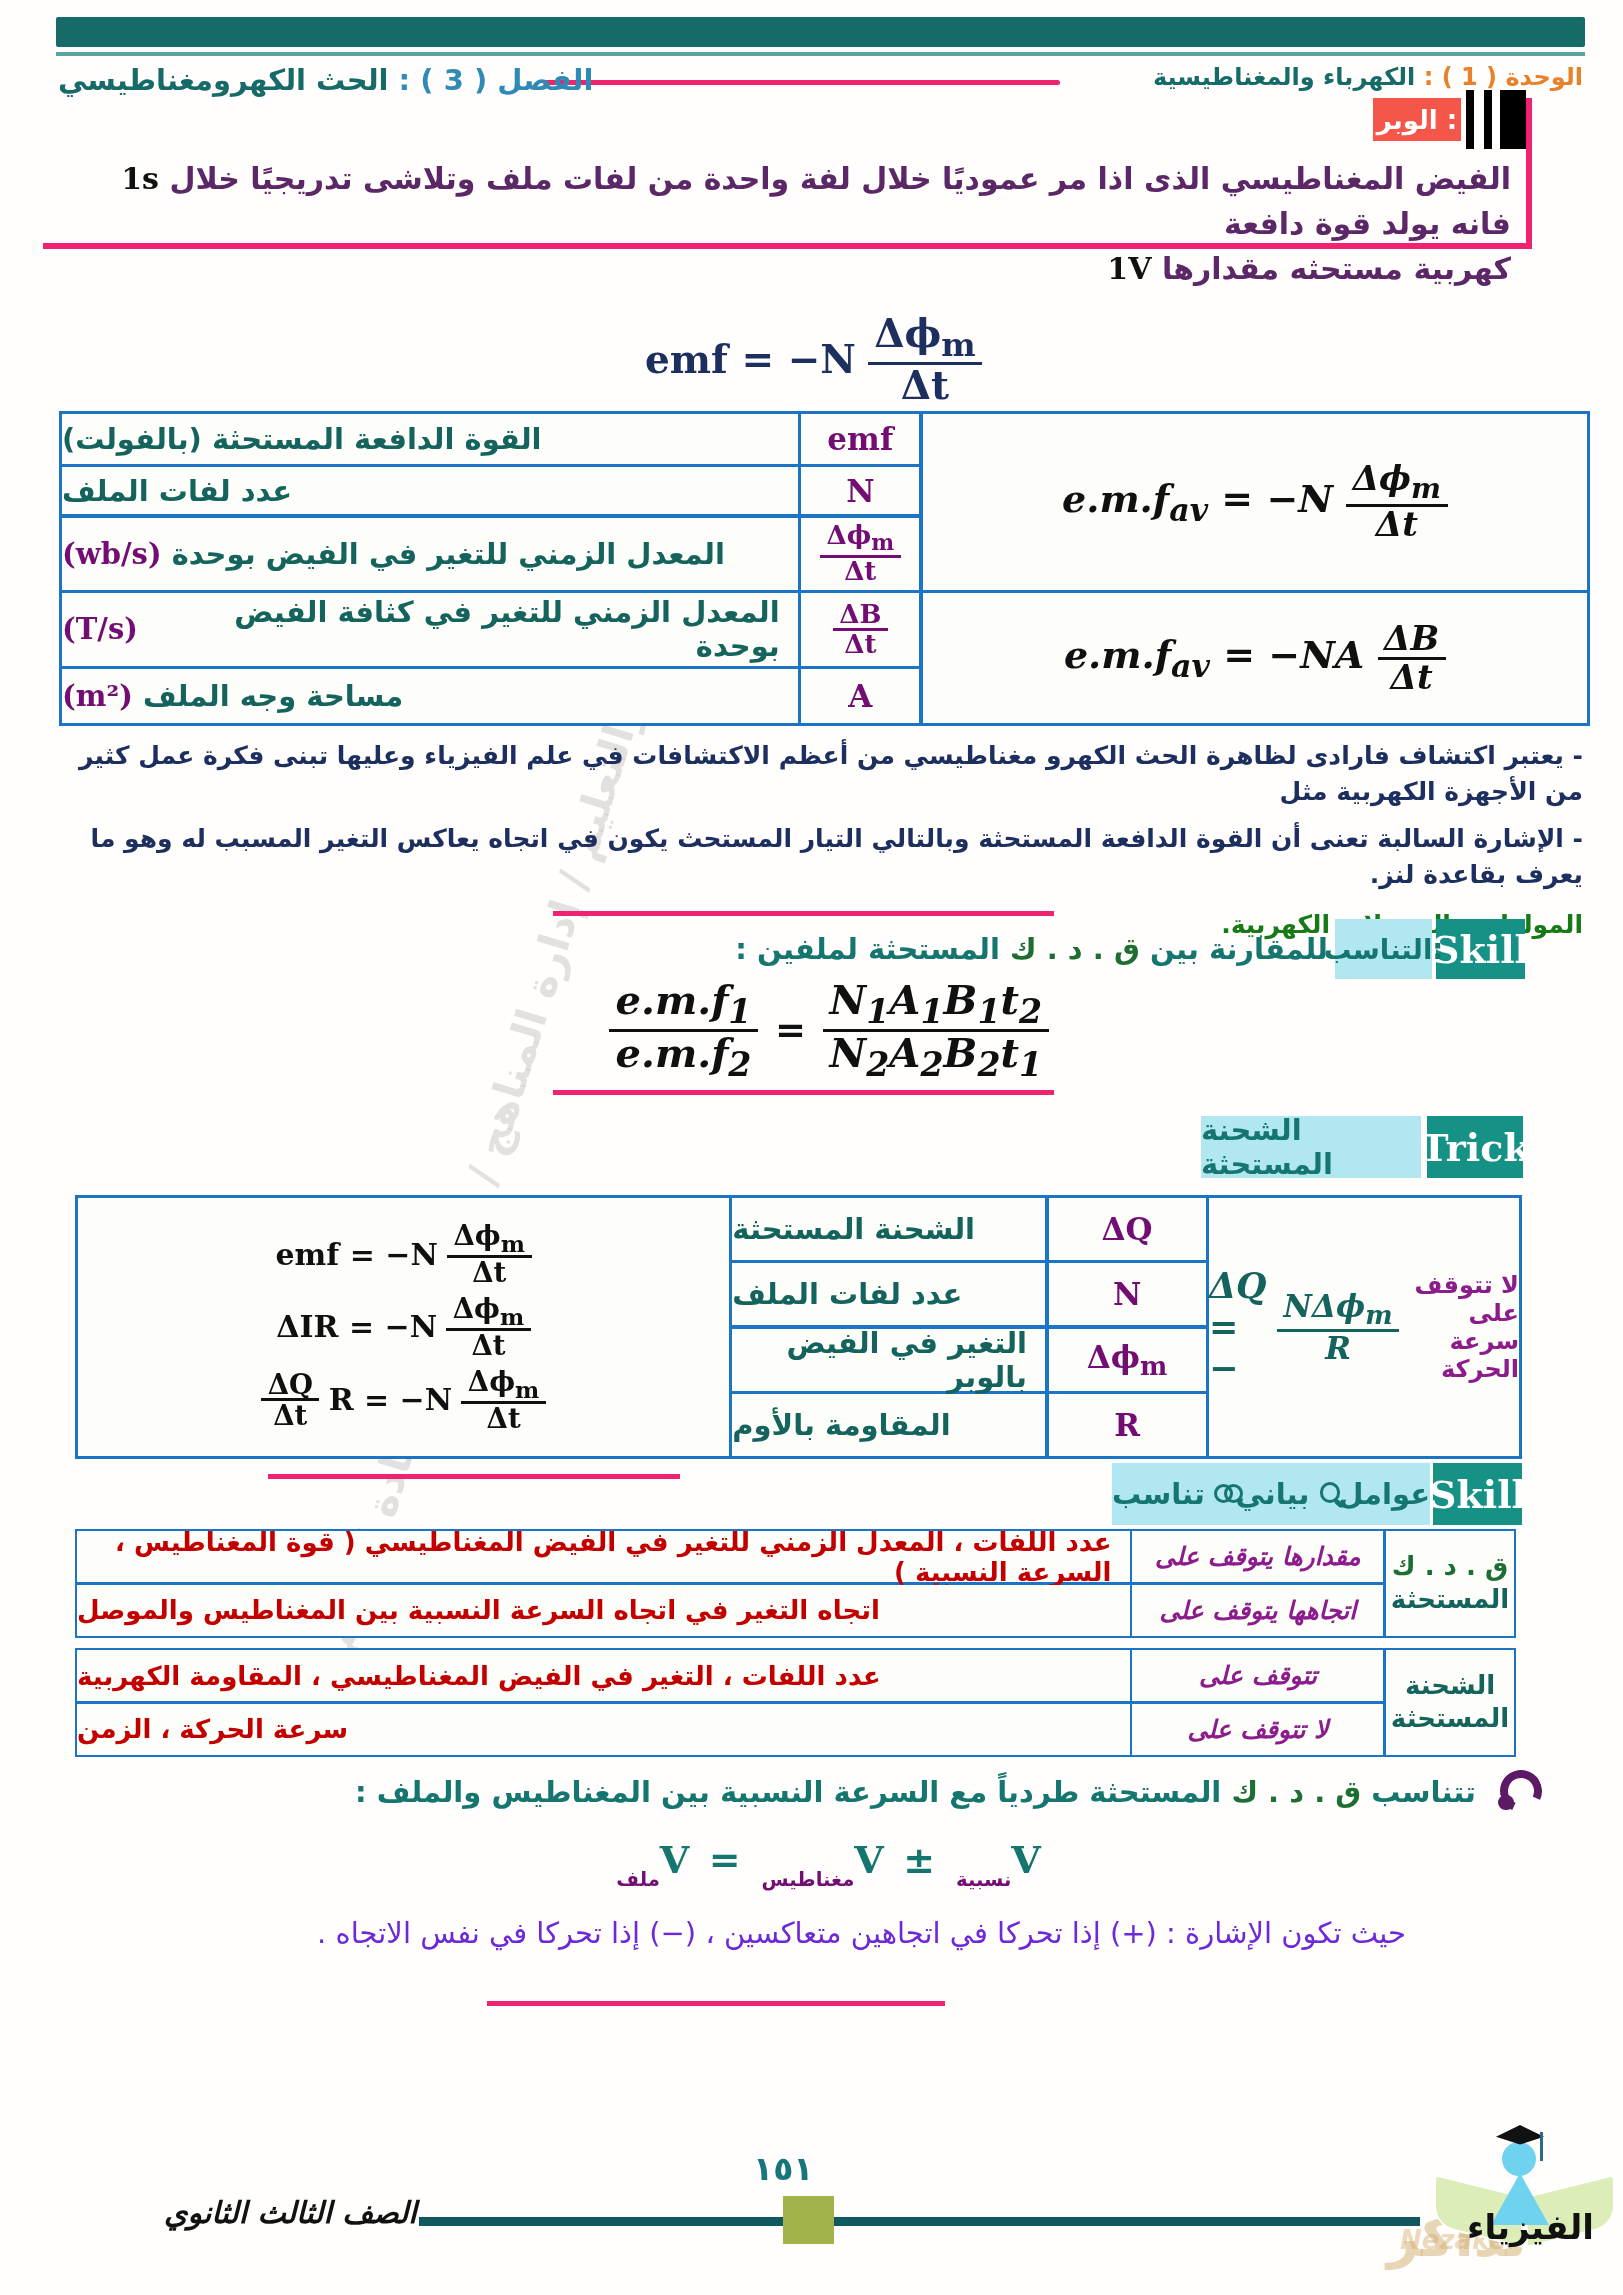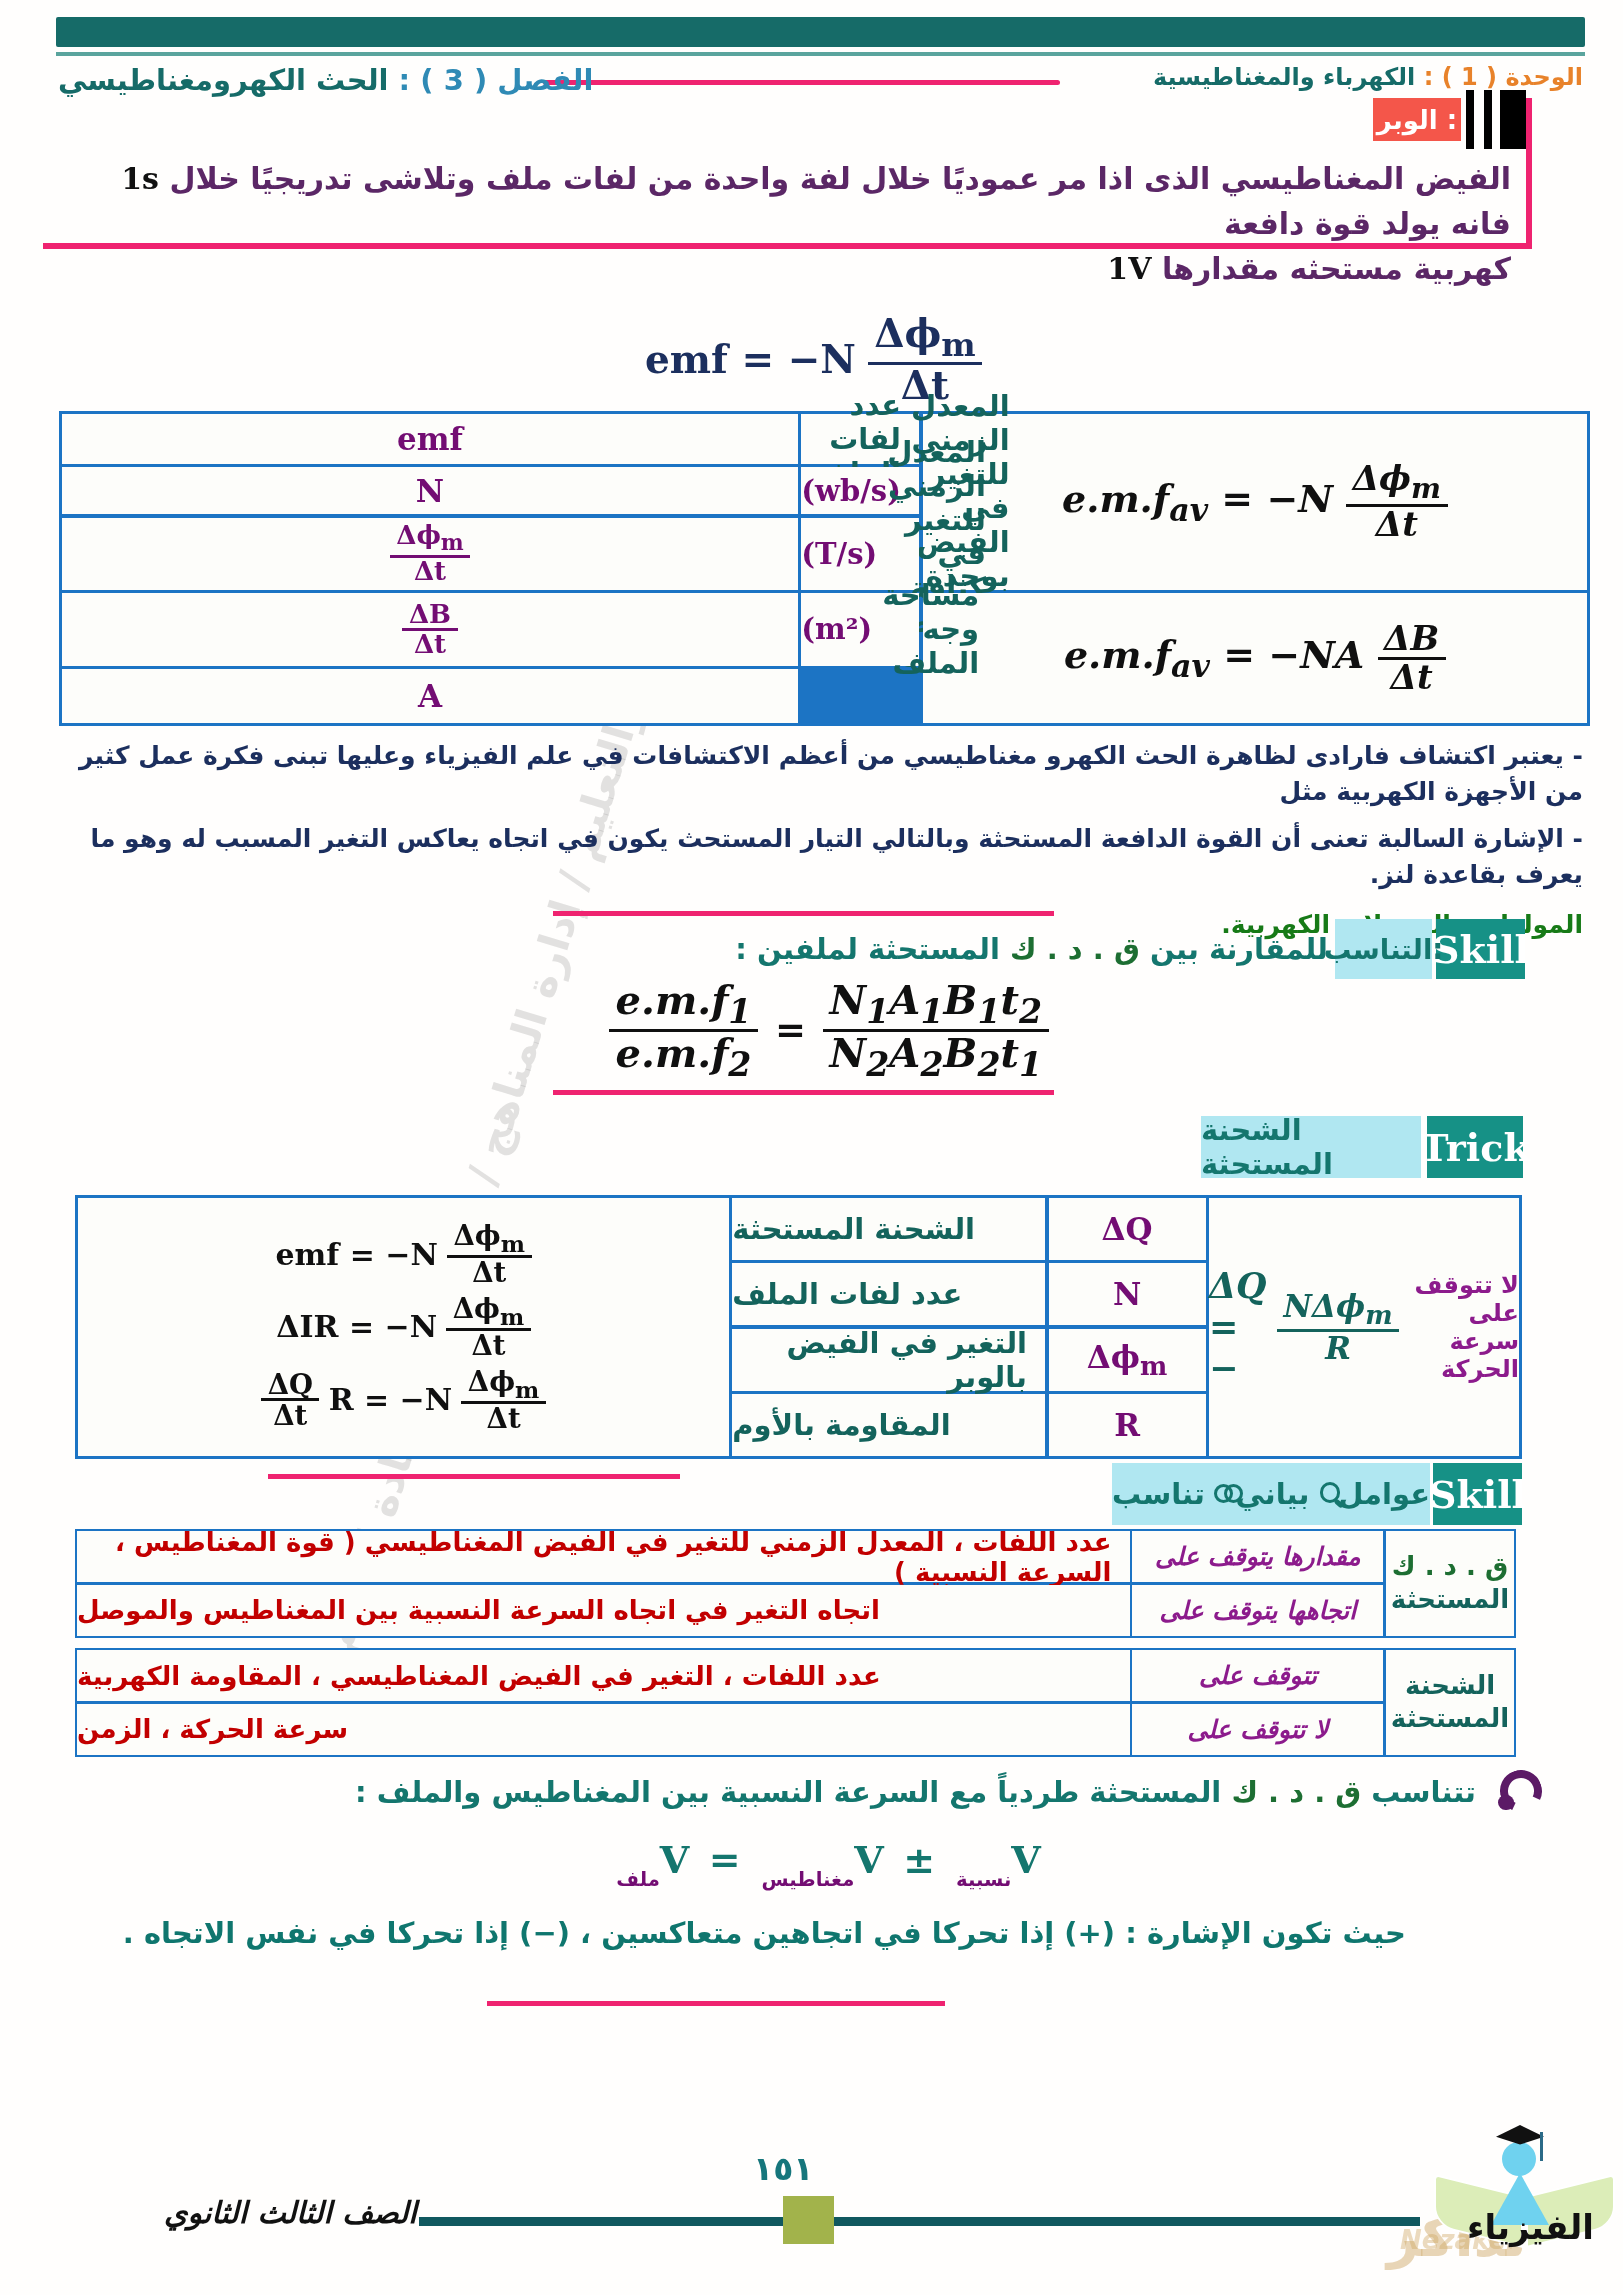--- a/index.html
+++ b/index.html
@@ -105,21 +105,21 @@
   .fkey{color:#8c1b8c;font-size:25px;font-weight:bold;font-style:italic}
   .fval{color:#c20000;font-size:26px;font-weight:bold}
   .fhead{color:#14635c;font-size:26px;font-weight:bold;flex-direction:column;line-height:1.3;grid-column:3;grid-row:1/3}
 
   
   .prop-sentence{right:147px;top:1775px;font-size:29px;font-weight:bold;color:#14766e}
   .velocity{left:615px;top:1837px;display:flex;align-items:flex-start;gap:19.6px;color:#14766e;
             font-family:"DejaVu Serif",serif;font-weight:bold;font-size:38px}
   .vgrp{display:inline-flex;align-items:flex-end}
   .vsub{color:#730d73;font-size:19.6px;font-family:"DejaVu Sans",sans-serif;position:relative;top:9.2px;margin-left:1.3px}
-  .sign-note{right:217px;top:1916px;font-size:29px;font-weight:bold;color:#0f766e}
+  .sign-note{right:217px;top:1916px;font-size:29px;font-weight:normal;color:#6d28d9}
   .pink-line-d{left:487px;top:2001px;width:458px;height:5.2px;background:#ef2370}
 
   
   .page-num{left:753px;top:2149px;width:118px;text-align:left;color:#16767c;font-size:33px;font-weight:bold}
   .footer-line{left:419px;top:2217px;width:1001px;height:8.5px;background:#10585f}
   .footer-square{left:783px;top:2196px;width:51px;height:48px;background:#a2b34b}
   .footer-grade{left:164px;top:2195px;font-size:30px;font-weight:bold;color:#111111;font-style:italic}
   .brand-bg{left:1387px;top:2204px;font-size:56px;font-weight:bold;color:rgba(205,165,95,0.45)}
   .brand-en{left:1400px;top:2225px;font-size:26px;font-weight:bold;color:rgba(205,165,95,0.40);font-style:italic}
   .logo{left:1433px;top:2125px;width:183px;height:151px}
@@ -179,20 +179,21 @@
 
   <div class="abs main-formula math">
     <span>emf = −N</span>
     <span class="frac">
       <span class="fnum"><span>Δϕ</span><sub>m</sub></span>
       <span>Δt</span>
     </span>
   </div>
 
   <div class="abs btab table1">
+    <div class="cell right desc rtl">القوة الدافعة المستحثة (بالفولت)</div>
     <div class="cell sym">emf</div>
     <div class="cell fcell math" style="grid-column:3;grid-row:1/4">
       <span><span>e.m.f</span><sub>av</sub>
       <span>= −N</span></span>&nbsp;
       <span class="frac">
         <span class="fnum"><span>Δϕ</span><sub>m</sub></span>
         <span>Δt</span>
       </span>
     </div>
     <div class="cell right desc rtl">عدد لفات الملف</div>

